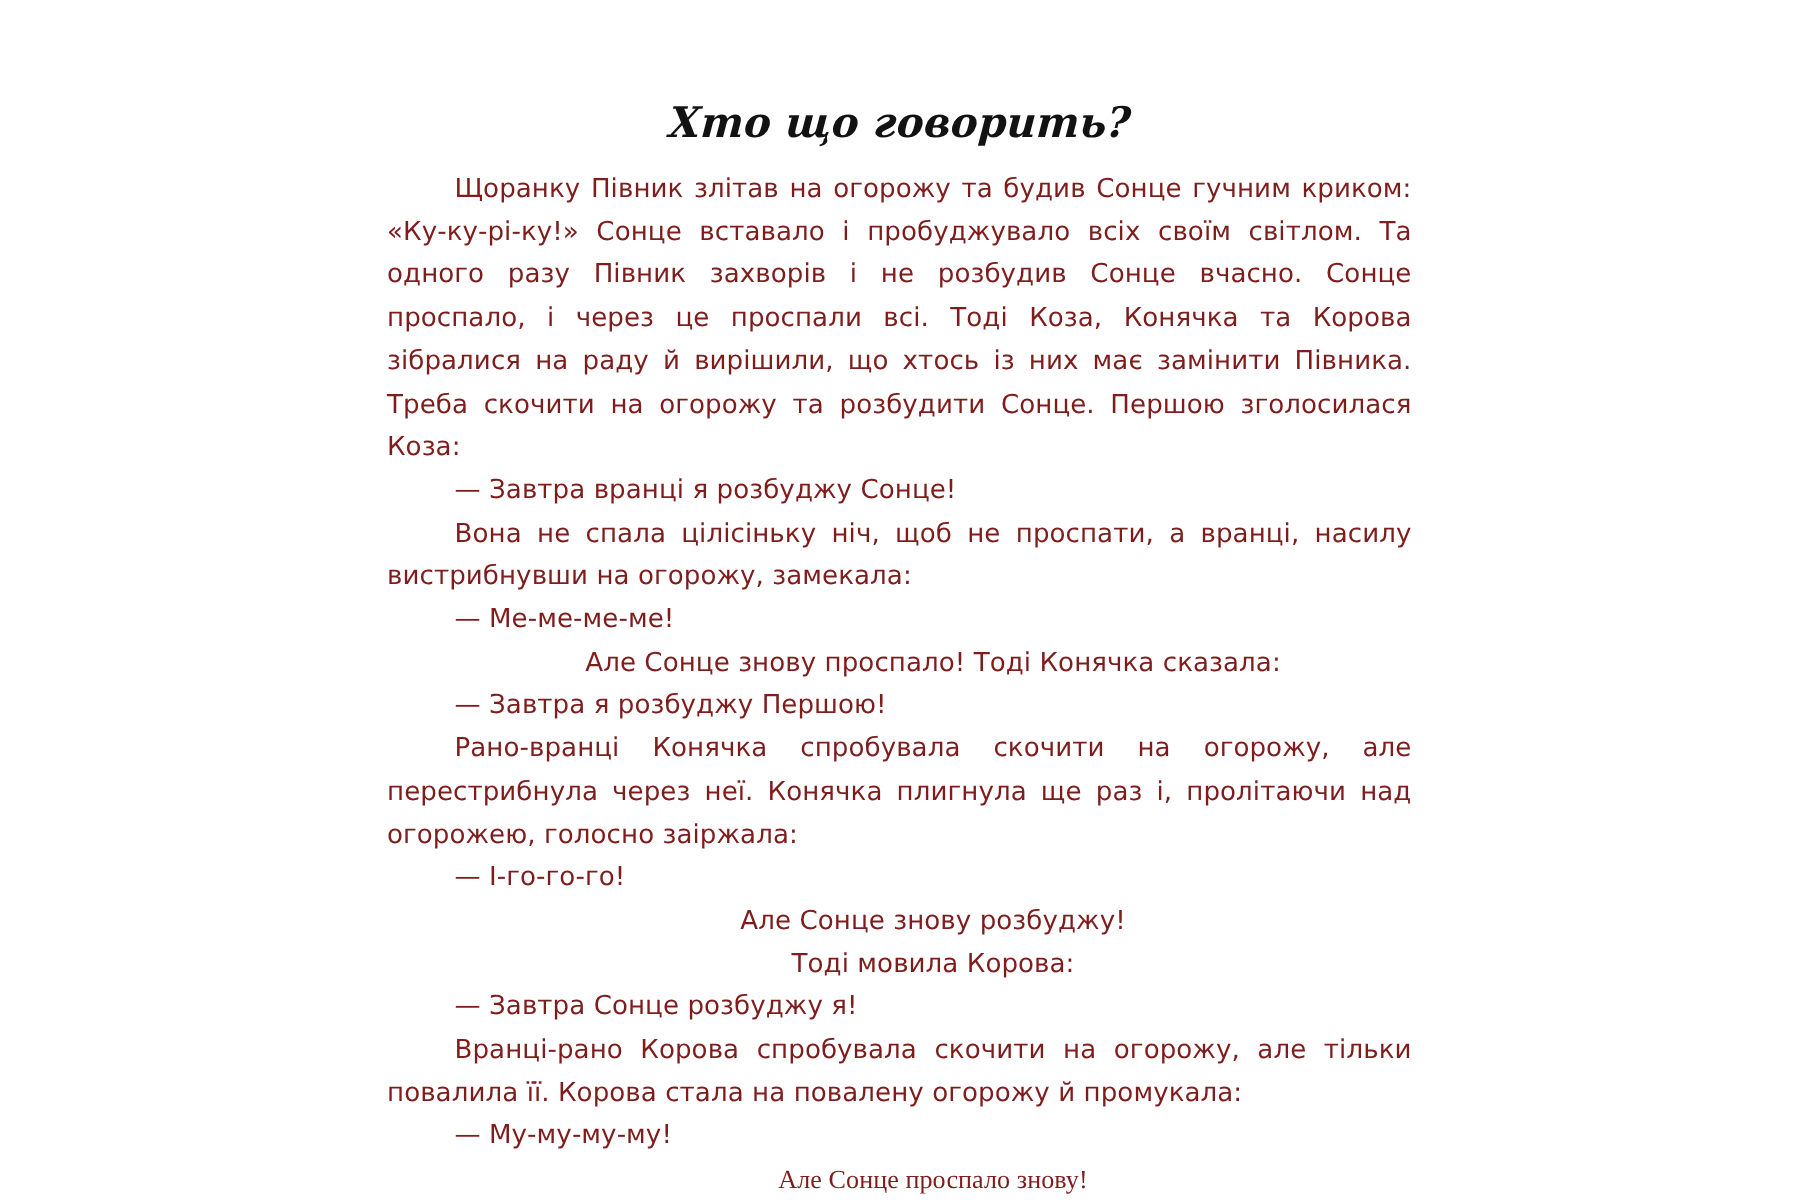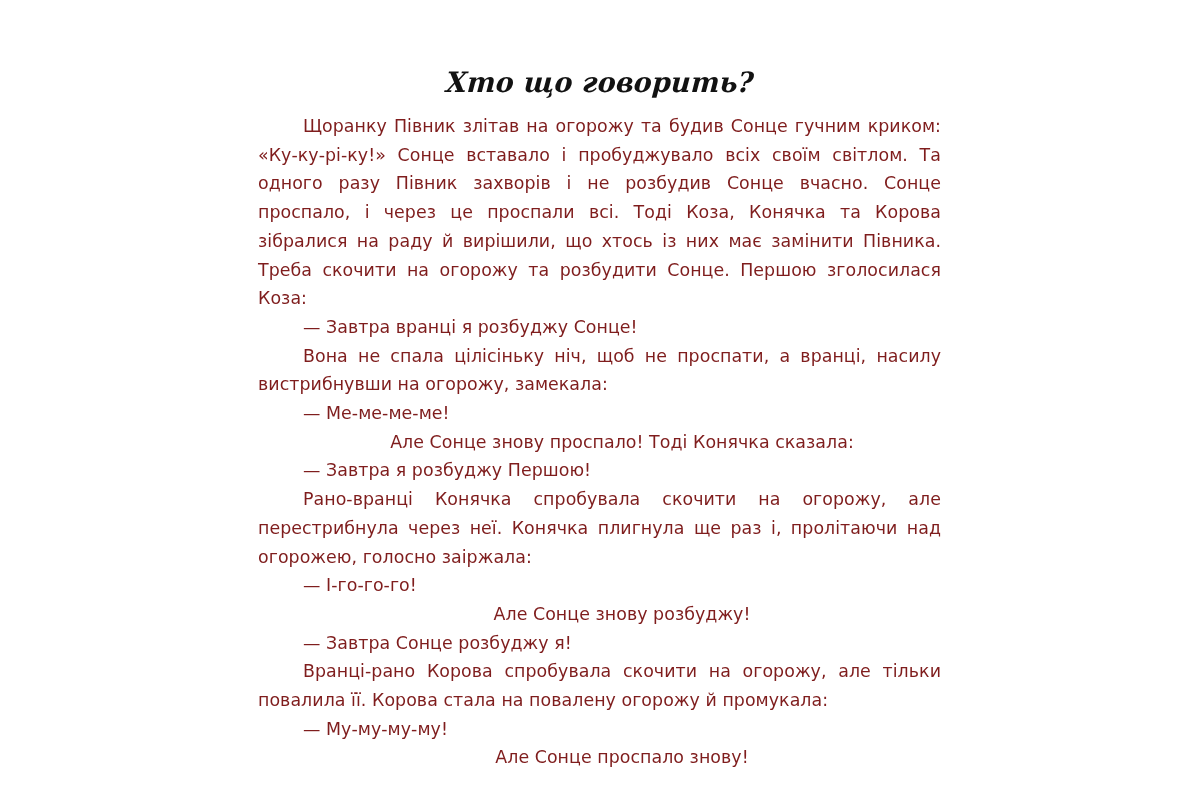--- a/index.html
+++ b/index.html
@@ -61,20 +61,21 @@
 
   .story-body p {
     margin: 0;
     text-indent: 45px;
     text-align: justify;
   }
 
   
   .story-body p:last-child {
     text-align: left;
+    font-family: Liberation Serif, serif;
   }
 
   .story-body p.dialogue {
     text-align: left;
   }
 
   .story-body p.short {
     text-align: center;
   }
 </style>
@@ -98,20 +99,21 @@
     <p class="short">Але Сонце знову проспало! Тоді Конячка сказала:</p>
 
     <p class="dialogue">— Завтра я розбуджу Першою!</p>
 
     <p>Рано-вранці Конячка спробувала скочити на огорожу, але перестрибнула через неї. Конячка плигнула ще раз і, пролітаючи над огорожею, голосно заіржала:</p>
 
     <p class="dialogue">— І-го-го-го!</p>
 
     <p class="short">Але Сонце знову розбуджу!</p>
 
+    <p class="short">Тоді мовила Корова:</p>
 
     <p class="dialogue">— Завтра Сонце розбуджу я!</p>
 
     <p>Вранці-рано Корова спробувала скочити на огорожу, але тільки повалила її. Корова стала на повалену огорожу й промукала:</p>
 
     <p class="dialogue">— Му-му-му-му!</p>
 
     <p class="short">Але Сонце проспало знову!</p>
 
   </div>

